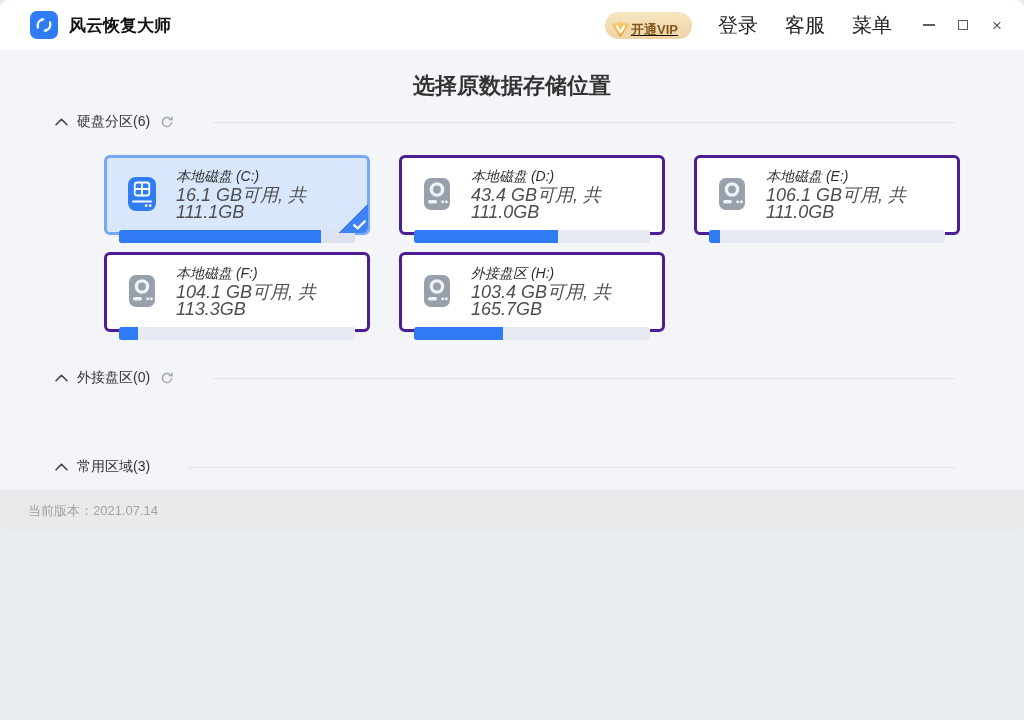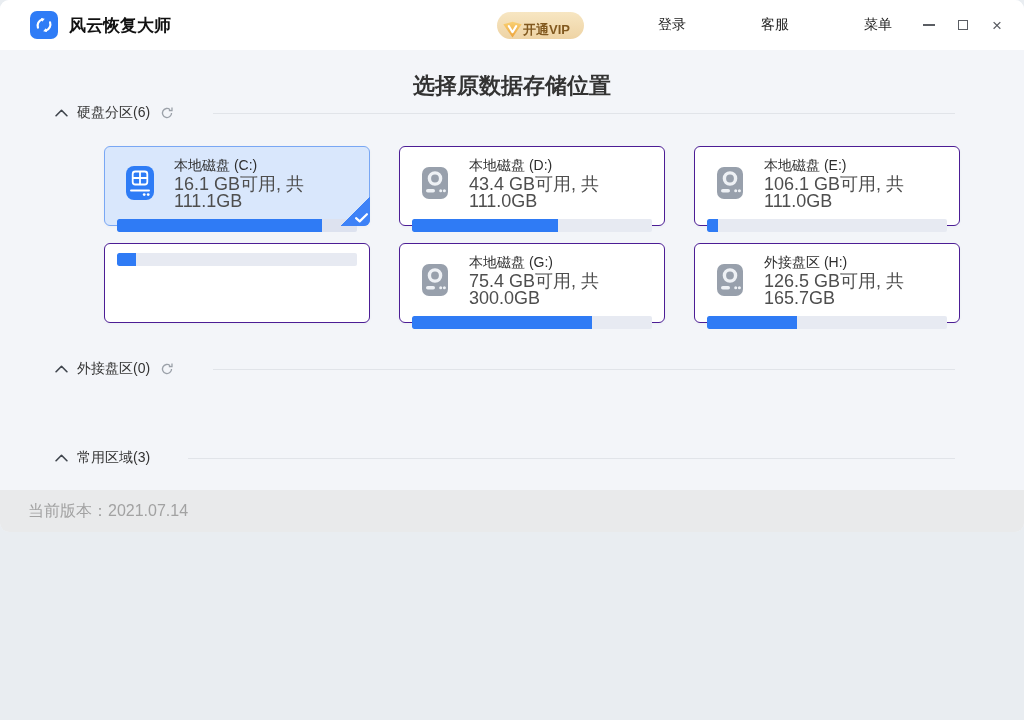--- a/index.html
+++ b/index.html
@@ -11,52 +11,52 @@
             display:flex; flex-direction:column; }
 
   
   .topbar { height:50px; background:#ffffff; display:flex; align-items:center;
             padding:0 16px 0 30px; flex-shrink:0; }
   .brand { display:flex; align-items:center; gap:11px; }
   .logo { width:28px; height:28px; display:block; }
   .app-title { font-size:17px; font-weight:bold; color:#111; }
   .topbar-spacer { flex:1; }
   .vip-pill { height:27px; border-radius:14px; background:linear-gradient(180deg,#f7e6c2,#eed3a4);
-              display:flex; align-items:center; padding:9px 14px 0 5px; margin-right:26px; border:none; }
+              display:flex; align-items:center; padding:9px 14px 0 5px; margin-right:26px; border:none;text-decoration:underline; }
   .vip-badge { width:21px; height:19px; display:block; }
   .vip-text { font-size:13px; font-weight:bold; color:#82591f; }
   .nav-links { display:flex; align-items:center; gap:27px; margin-right:26px; }
-  .nav-link { font-size:14px; color:#222;margin-left:48px; }
+  .nav-link { font-size:20px; color:#222; }
   .win-controls { display:flex; align-items:center; gap:12px; }
   .win-btn { width:22px; height:22px; display:flex; align-items:center; justify-content:center; }
   .ic-min { width:12px; height:2px; background:#5a5d63; display:block; }
   .ic-max { width:10px; height:10px; border:1.6px solid #5a5d63; display:block; }
   .ic-close { font-size:17px; color:#5a5d63; line-height:1; }
 
   
   .content { flex:1; background:#f3f5f9; overflow:hidden; }
   .page-title { padding-top:21px; height:46px; text-align:center; font-size:22px; color:#333; }
 
   .section-header { display:flex; align-items:center; margin:0 69px 0 55px; height:24px; }
-  .sec-partitions { margin-top:5px; }
+  .sec-partitions { margin-top:14px; }
   .sec-external  { margin-top:34px; }
   .sec-common    { margin-top:65px; }
   .caret { width:13px; height:8px; display:block; margin-right:9px; }
   .section-label { font-size:14px; color:#333; }
   .refresh-btn { margin-left:10px; width:15px; height:15px; display:flex; align-items:center; }
   .refresh-ic { width:14px; height:14px; display:block; }
   .section-line { flex:1; height:1px; background:#e1e4e9; margin-left:38px; }
 
   .grid { margin-left:104px; width:856px; display:grid; grid-template-columns:repeat(3,266px); }
   .disk-grid { margin-top:21px; gap:17px 29px; }
   .common-grid { margin-top:23px; }
 
   
-  .disk-card { position:relative; height:80px; background:#ffffff; border:1px solid #4c1d95;
-               border-radius:6px; box-shadow:0 1px 3px rgba(60,80,120,0.04); }
+  .disk-card { position:relative; height:80px; background:#ffffff; border:3px solid #4c1d95;
+               border-radius:6px; box-shadow:0 1px 3px rgba(60,80,120,0.04);font-style:italic; }
   .disk-card.selected { background:#d9e7fc; border-color:#79a7f4; }
   .disk-main { display:flex; align-items:center; gap:14px; padding:9px 12px 0 15px; }
   .drive-ic { width:40px; height:40px; display:block; flex-shrink:0; }
   .disk-name { font-size:14px; color:#2e2e2e; line-height:19px; }
   .disk-info { font-size:18px; color:#4e4e4e; line-height:17px; margin-top:1px; }
   .progress { margin:9px 12px 0; height:13px; background:#e7eaf2; border-radius:2px; overflow:hidden; }
   .selected .progress { background:#dde2ef; }
   .progress-fill { height:100%; background:#2f7bf5; border-radius:2px 0 0 2px; }
   .check-corner { position:absolute; right:-1px; bottom:-1px; width:29px; height:29px;
                   overflow:hidden; border-bottom-right-radius:6px; }
@@ -70,21 +70,21 @@
                  display:flex; align-items:center; justify-content:center; gap:17px; }
   .common-ic { width:35px; height:35px; display:block; }
   .common-label { font-size:15px; color:#333; }
 
   
   .scan-btn { display:block; margin:33px auto 0; width:254px; height:48px; border:none;
               border-radius:5px; background:#3377f6; color:#ffffff; font-size:17px;
               letter-spacing:1px; font-family:inherit; }
   .footer { height:42px; background:#e9eaeb; display:flex; align-items:center;
             padding-left:28px; flex-shrink:0; }
-  .footer-text { font-size:16px; color:#a2a2a2; }
+  .footer-text { font-size:13px; color:#a2a2a2; }
 </style>
 </head>
 <body>
 
 <svg width="0" height="0" style="position:absolute" aria-hidden="true">
   <defs>
     <linearGradient id="g-gold" x1="0" y1="0" x2="0" y2="1">
       <stop offset="0" stop-color="#f9d073"></stop>
         <stop offset="1" stop-color="#eda33a"></stop>
     </linearGradient>
@@ -249,48 +249,43 @@
             <div class="disk-name" data-interactable="false">本地磁盘 (E:)</div>
             <div class="disk-info" data-interactable="false">106.1 GB可用, 共111.0GB</div>
           </div>
         </div>
         <div class="progress" data-interactable="false">
           <div class="progress-fill" data-interactable="false" style="width: 4.5%;"></div>
         </div>
       </div>
 
       <div class="disk-card" data-interactable="true">
+        <div class="disk-main">
+          <svg class="drive-ic" data-interactable="false">
+              <use href="#i-drive-gray"></use>
+            </svg>
+          <div class="disk-text" data-interactable="false">
+            <div class="disk-name" data-interactable="false">本地磁盘 (F:)</div>
+            <div class="disk-info" data-interactable="false">104.1 GB可用, 共113.3GB</div>
+          </div>
+        </div>
         <div class="progress" data-interactable="false">
           <div class="progress-fill" data-interactable="false" style="width: 8.1%;"></div>
         </div>
       </div>
 
+
       <div class="disk-card" data-interactable="true">
         <div class="disk-main">
           <svg class="drive-ic" data-interactable="false">
               <use href="#i-drive-gray"></use>
             </svg>
           <div class="disk-text" data-interactable="false">
-            <div class="disk-name" data-interactable="false">本地磁盘 (G:)</div>
-            <div class="disk-info" data-interactable="false">75.4 GB可用, 共300.0GB</div>
-          </div>
-        </div>
-        <div class="progress" data-interactable="false">
-          <div class="progress-fill" data-interactable="false" style="width: 74.9%;"></div>
-        </div>
-      </div>
-
-      <div class="disk-card" data-interactable="true">
-        <div class="disk-main">
-          <svg class="drive-ic" data-interactable="false">
-              <use href="#i-drive-gray"></use>
-            </svg>
-          <div class="disk-text" data-interactable="false">
             <div class="disk-name" data-interactable="false">外接盘区 (H:)</div>
-            <div class="disk-info" data-interactable="false">126.5 GB可用, 共165.7GB</div>
+            <div class="disk-info" data-interactable="false">103.4 GB可用, 共165.7GB</div>
           </div>
         </div>
         <div class="progress" data-interactable="false">
           <div class="progress-fill" data-interactable="false" style="width: 37.6%;"></div>
         </div>
       </div>
 
     </div>
 
     <div class="section-header sec-external" data-interactable="true">

